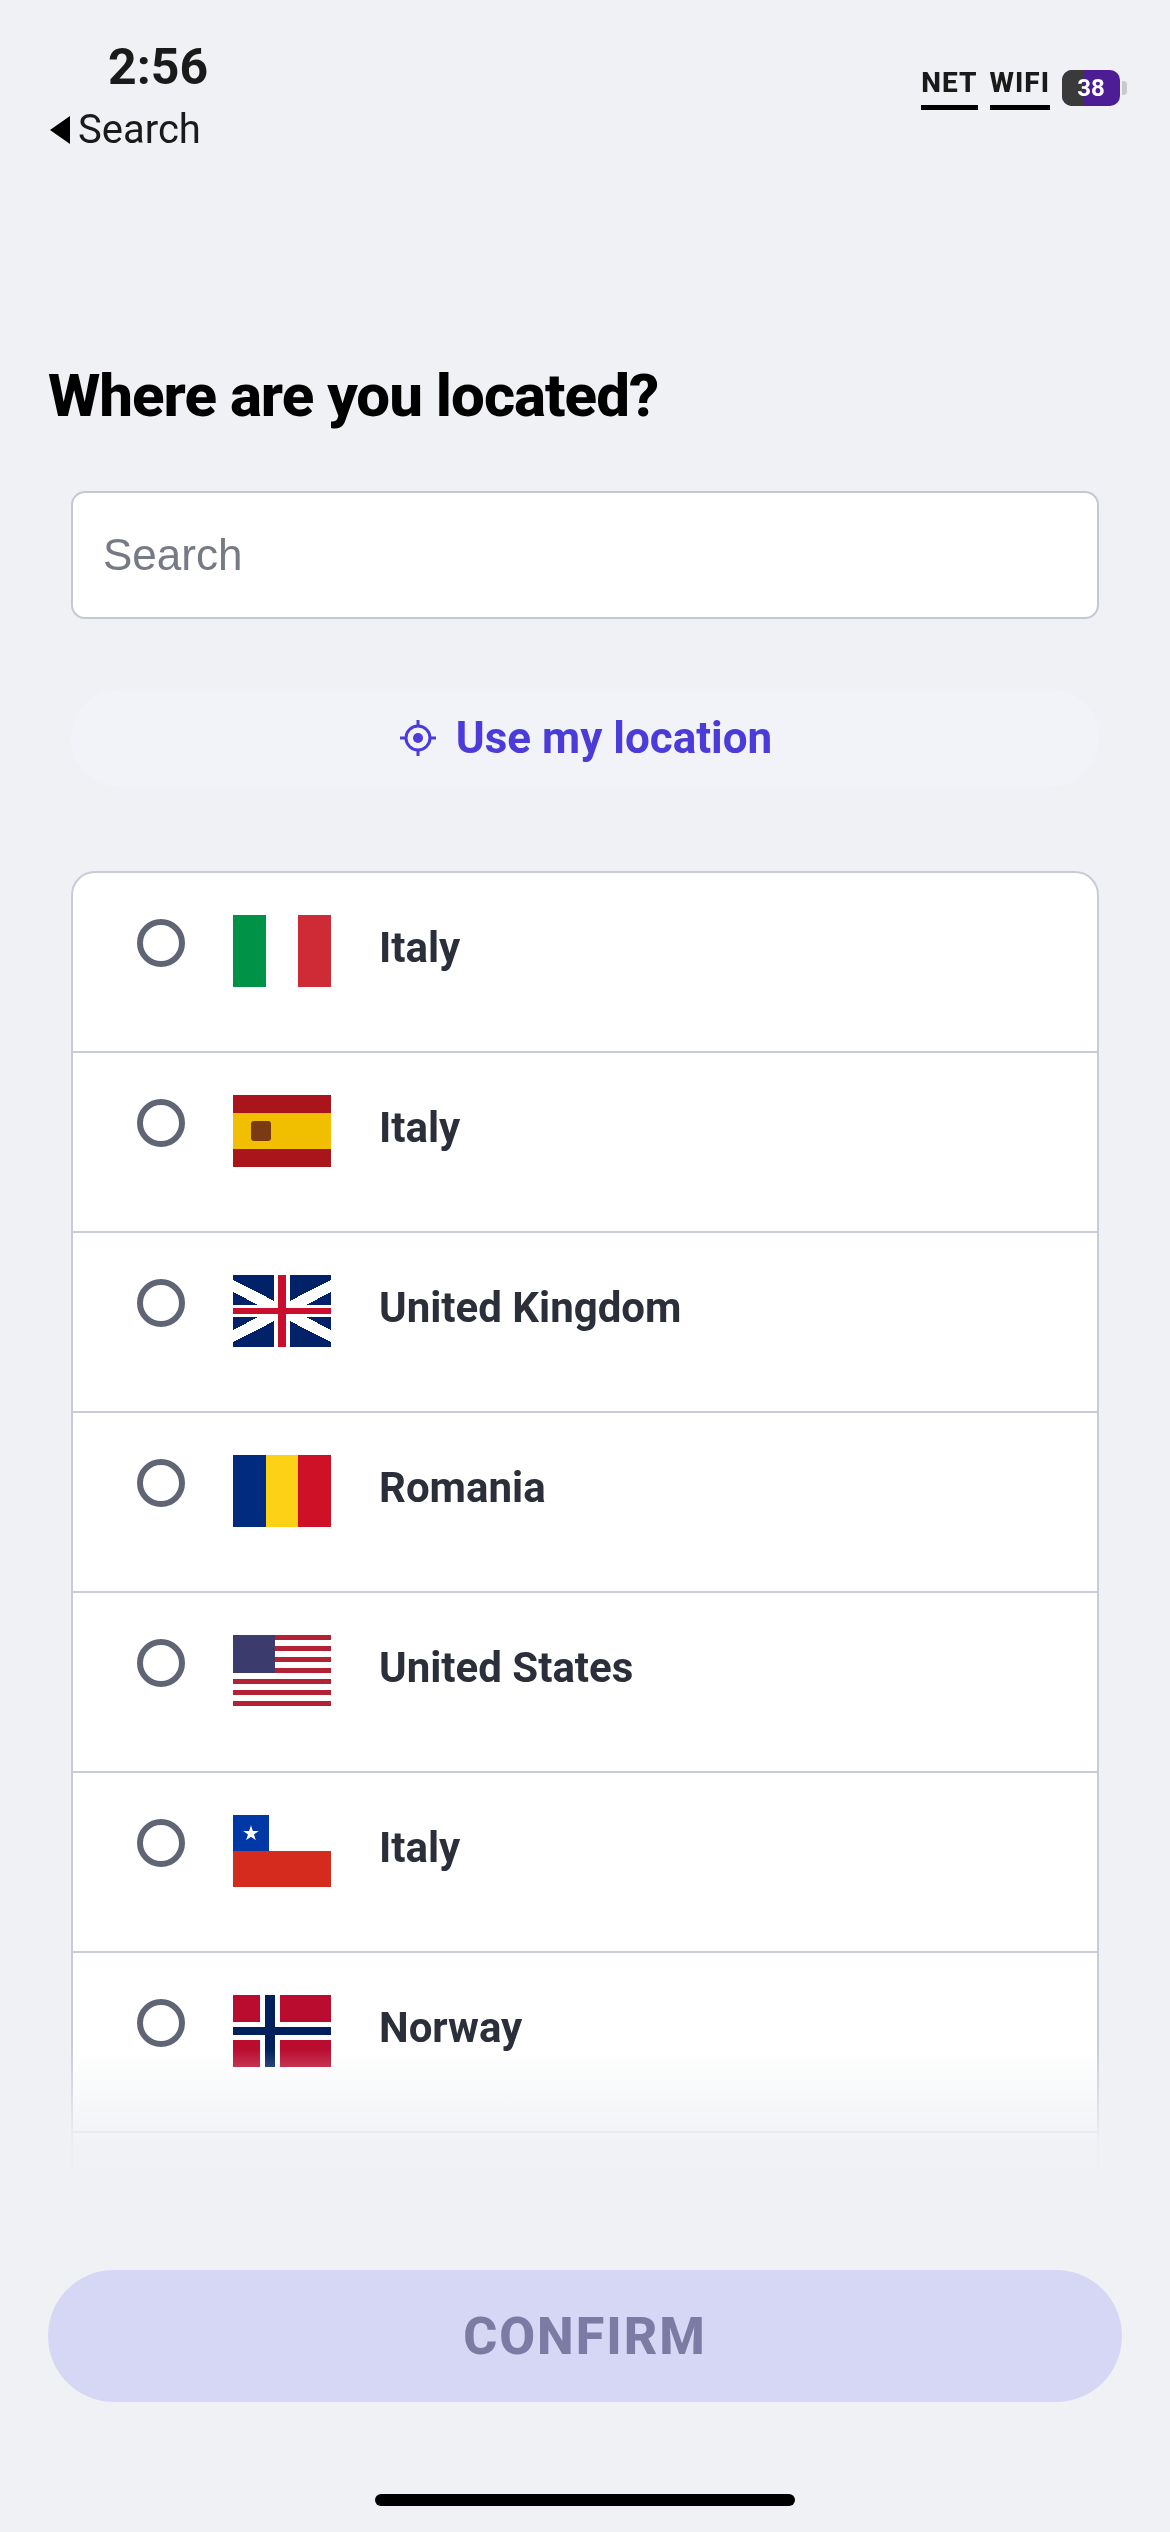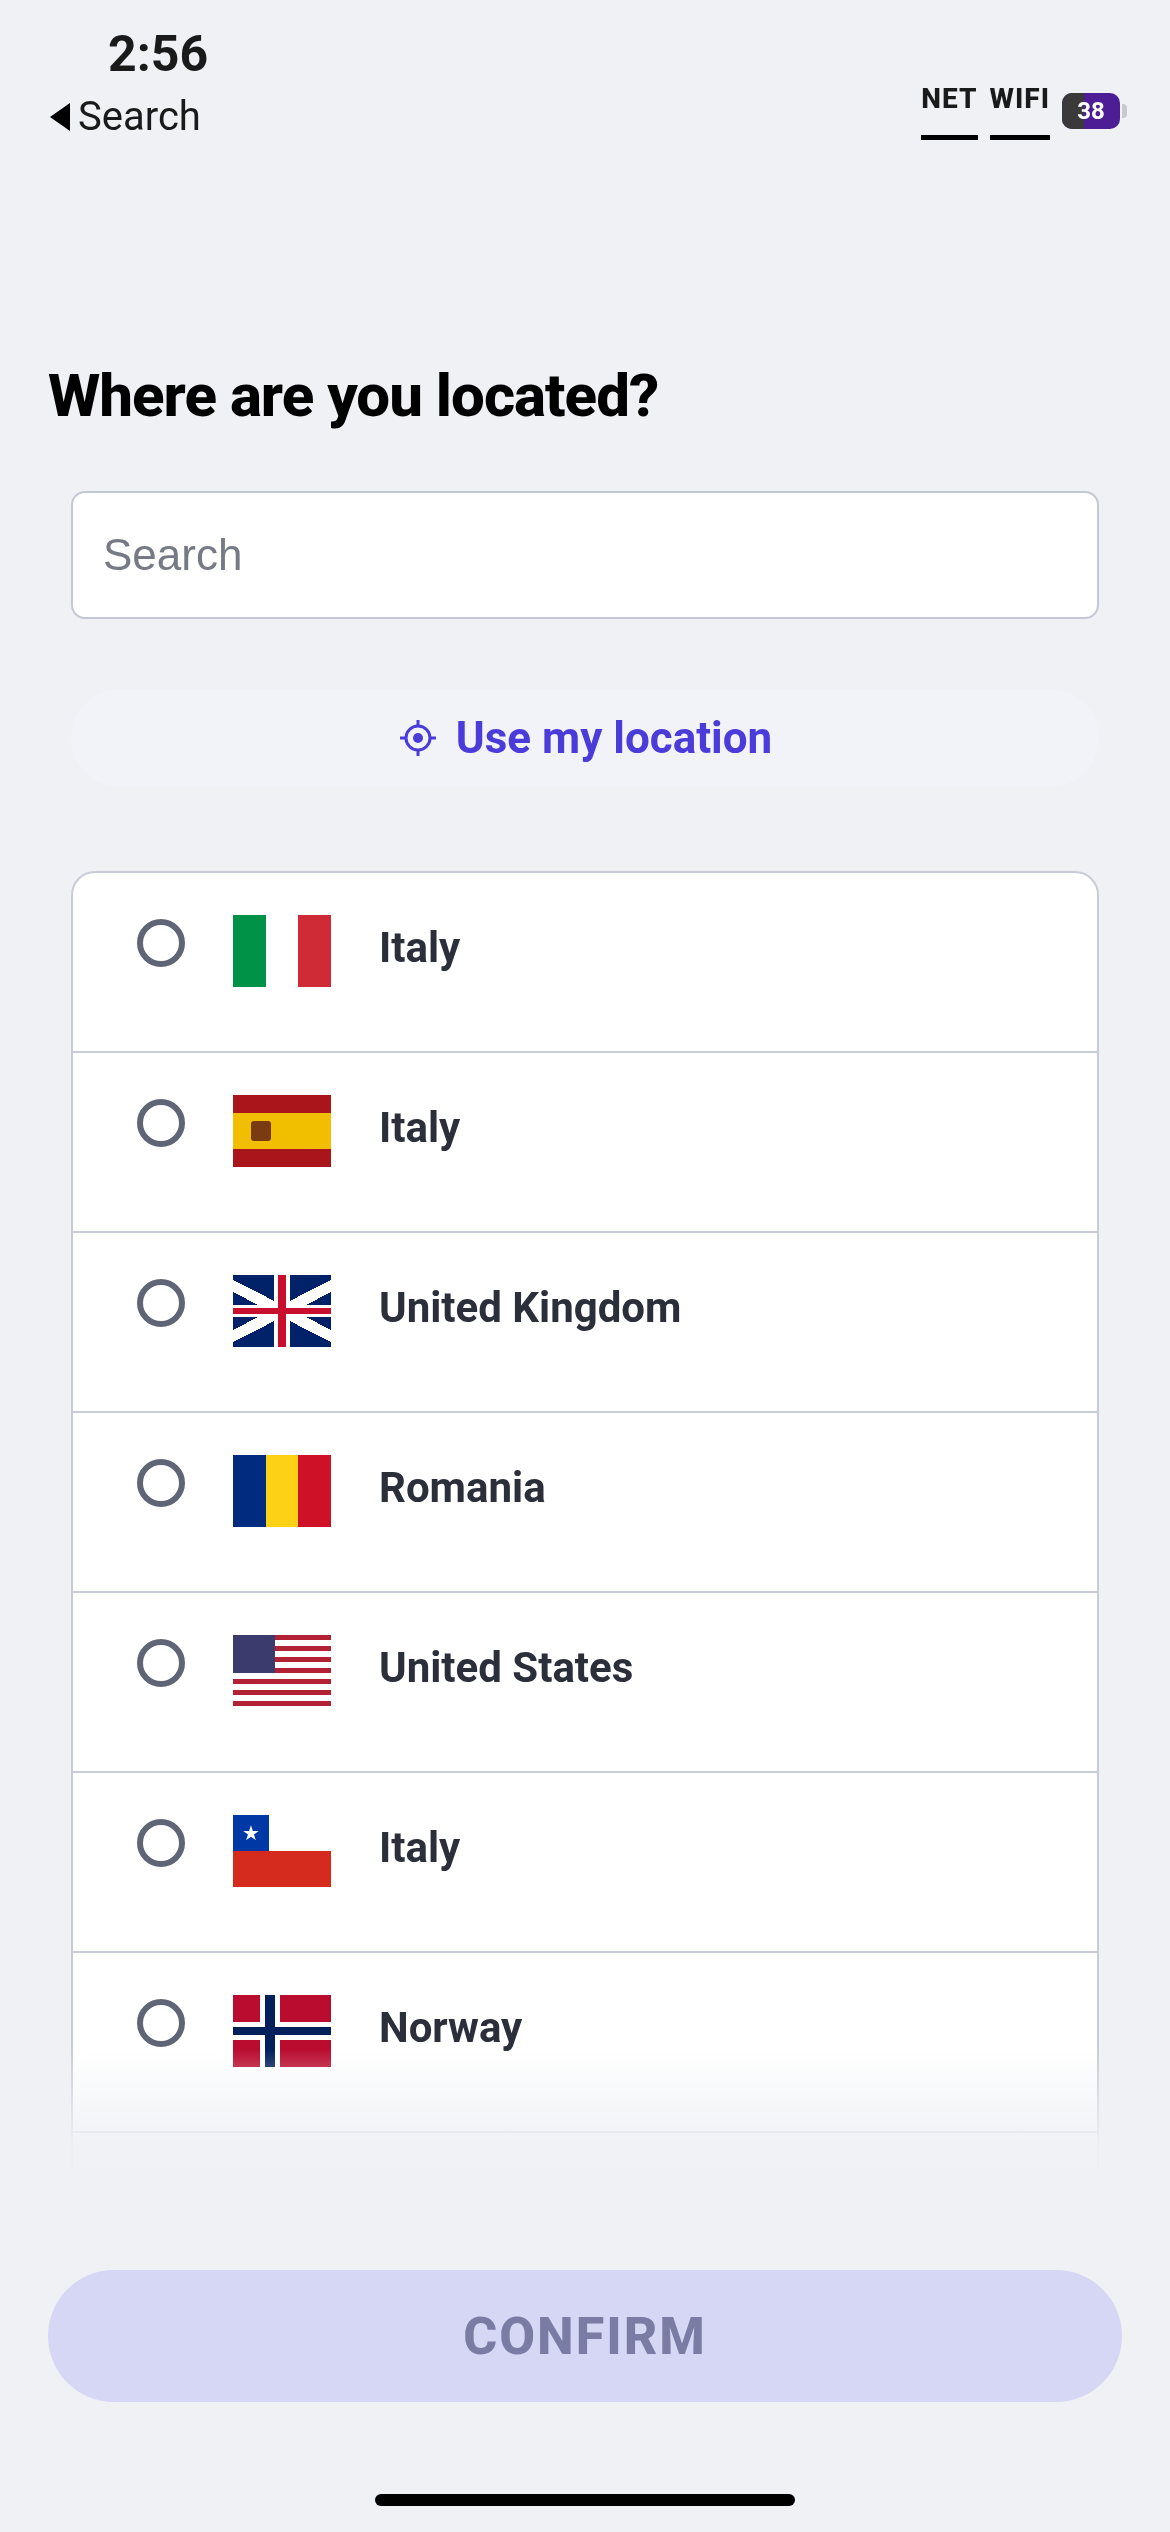--- a/index.html
+++ b/index.html
@@ -12,37 +12,37 @@
     overflow: hidden;
   }
 
   
   .status-bar {
     position: absolute;
     top: 0; left: 0; right: 0;
     height: 140px;
     display: flex;
     justify-content: space-between;
-    align-items: flex-end;
+    align-items: flex-start;
     padding: 38px 50px 0 50px;
   }
   .status-left { display: flex; flex-direction: column; gap: 6px; }
   .status-time { font-size: 50px; font-weight: 700; letter-spacing: 0px; padding-left: 58px; }
   .status-back { display: flex; align-items: center; gap: 8px; font-size: 40px; font-weight: 400; padding-left: 0; margin-top: 4px;}
   .status-back .tri {
     width: 0; height: 0;
     border-top: 14px solid transparent;
     border-bottom: 14px solid transparent;
     border-right: 20px solid #000;
   }
   .status-right { display: flex; align-items: center; gap: 12px; padding-top: 28px;}
   .net-label {
     font-size: 28px; font-weight: 800;
     border-bottom: 5px solid #000;
-    padding-bottom: 20px;
+    padding-bottom: 6px;
     letter-spacing: 1px;
   }
   .battery {
     width: 58px; height: 36px;
     background: #4c1d95;
     border-radius: 10px;
     position: relative;
     display: flex; align-items: center;
   }
   .battery::after {

